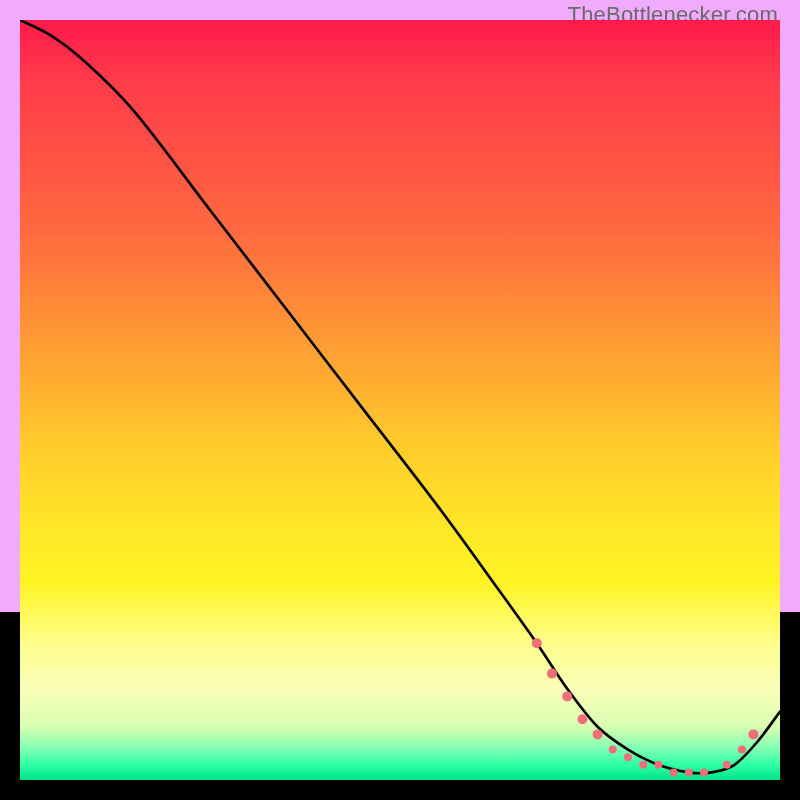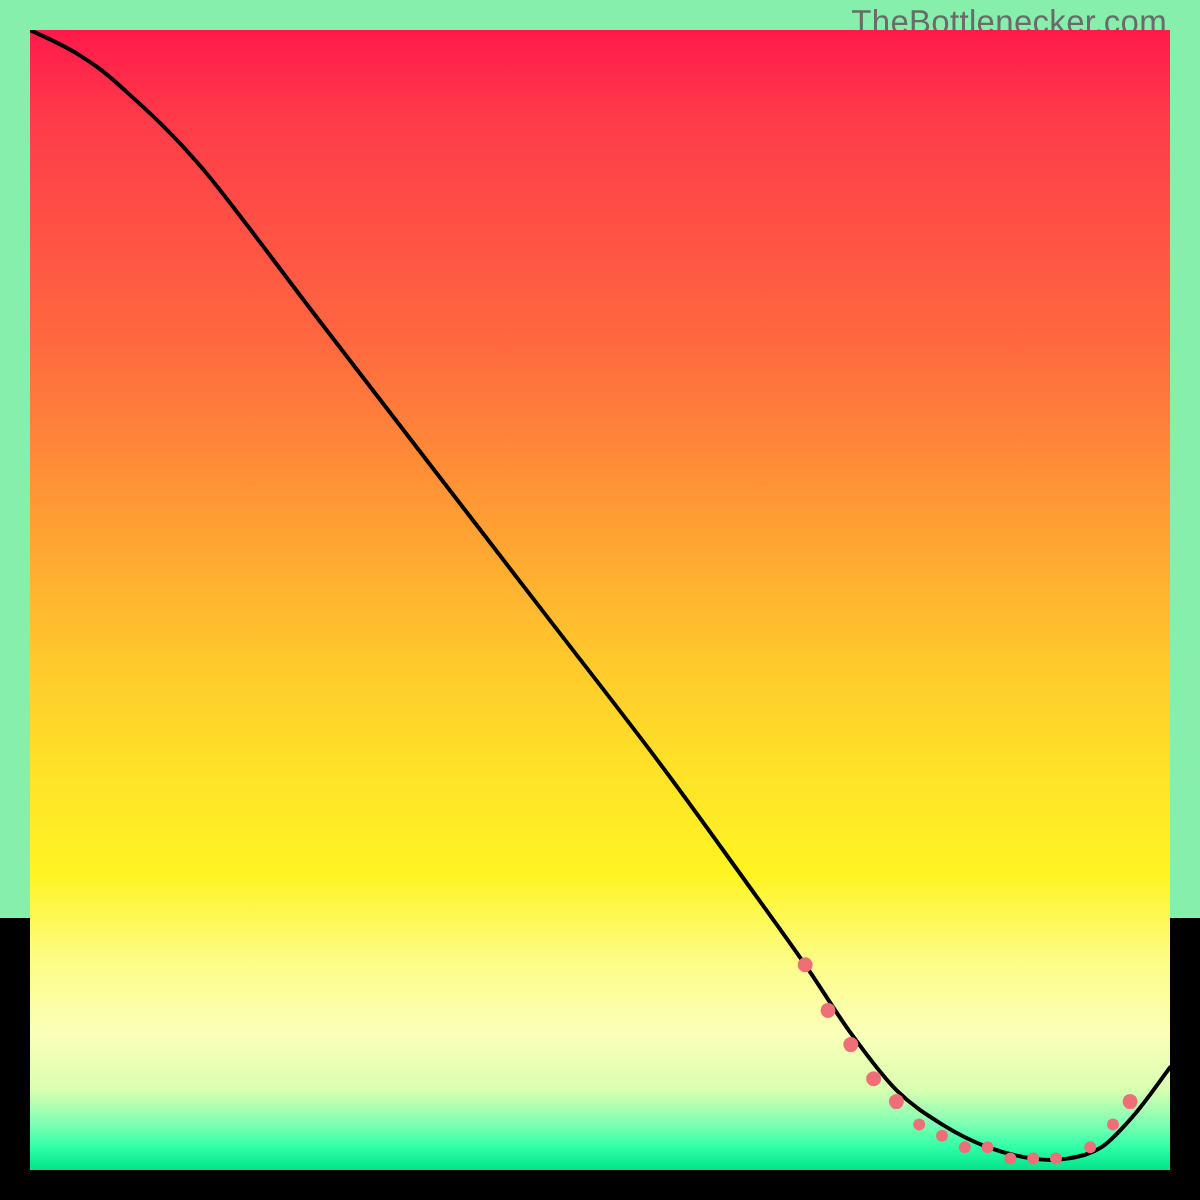--- a/index.html
+++ b/index.html
@@ -8,21 +8,21 @@
     width: 800px;
     height: 800px;
     background: #000;
     overflow: hidden;
     font-family: Arial, Helvetica, sans-serif;
   }
   .stage {
     position: relative;
     width: 800px;
     height: 612px;
-    background: #86efac;
+    background: #f0abfc;
   }
   .plot {
     position: absolute;
     left: 20px;
     top: 20px;
     width: 760px;
     height: 760px;
   }
   .gradient {
     position: absolute;

